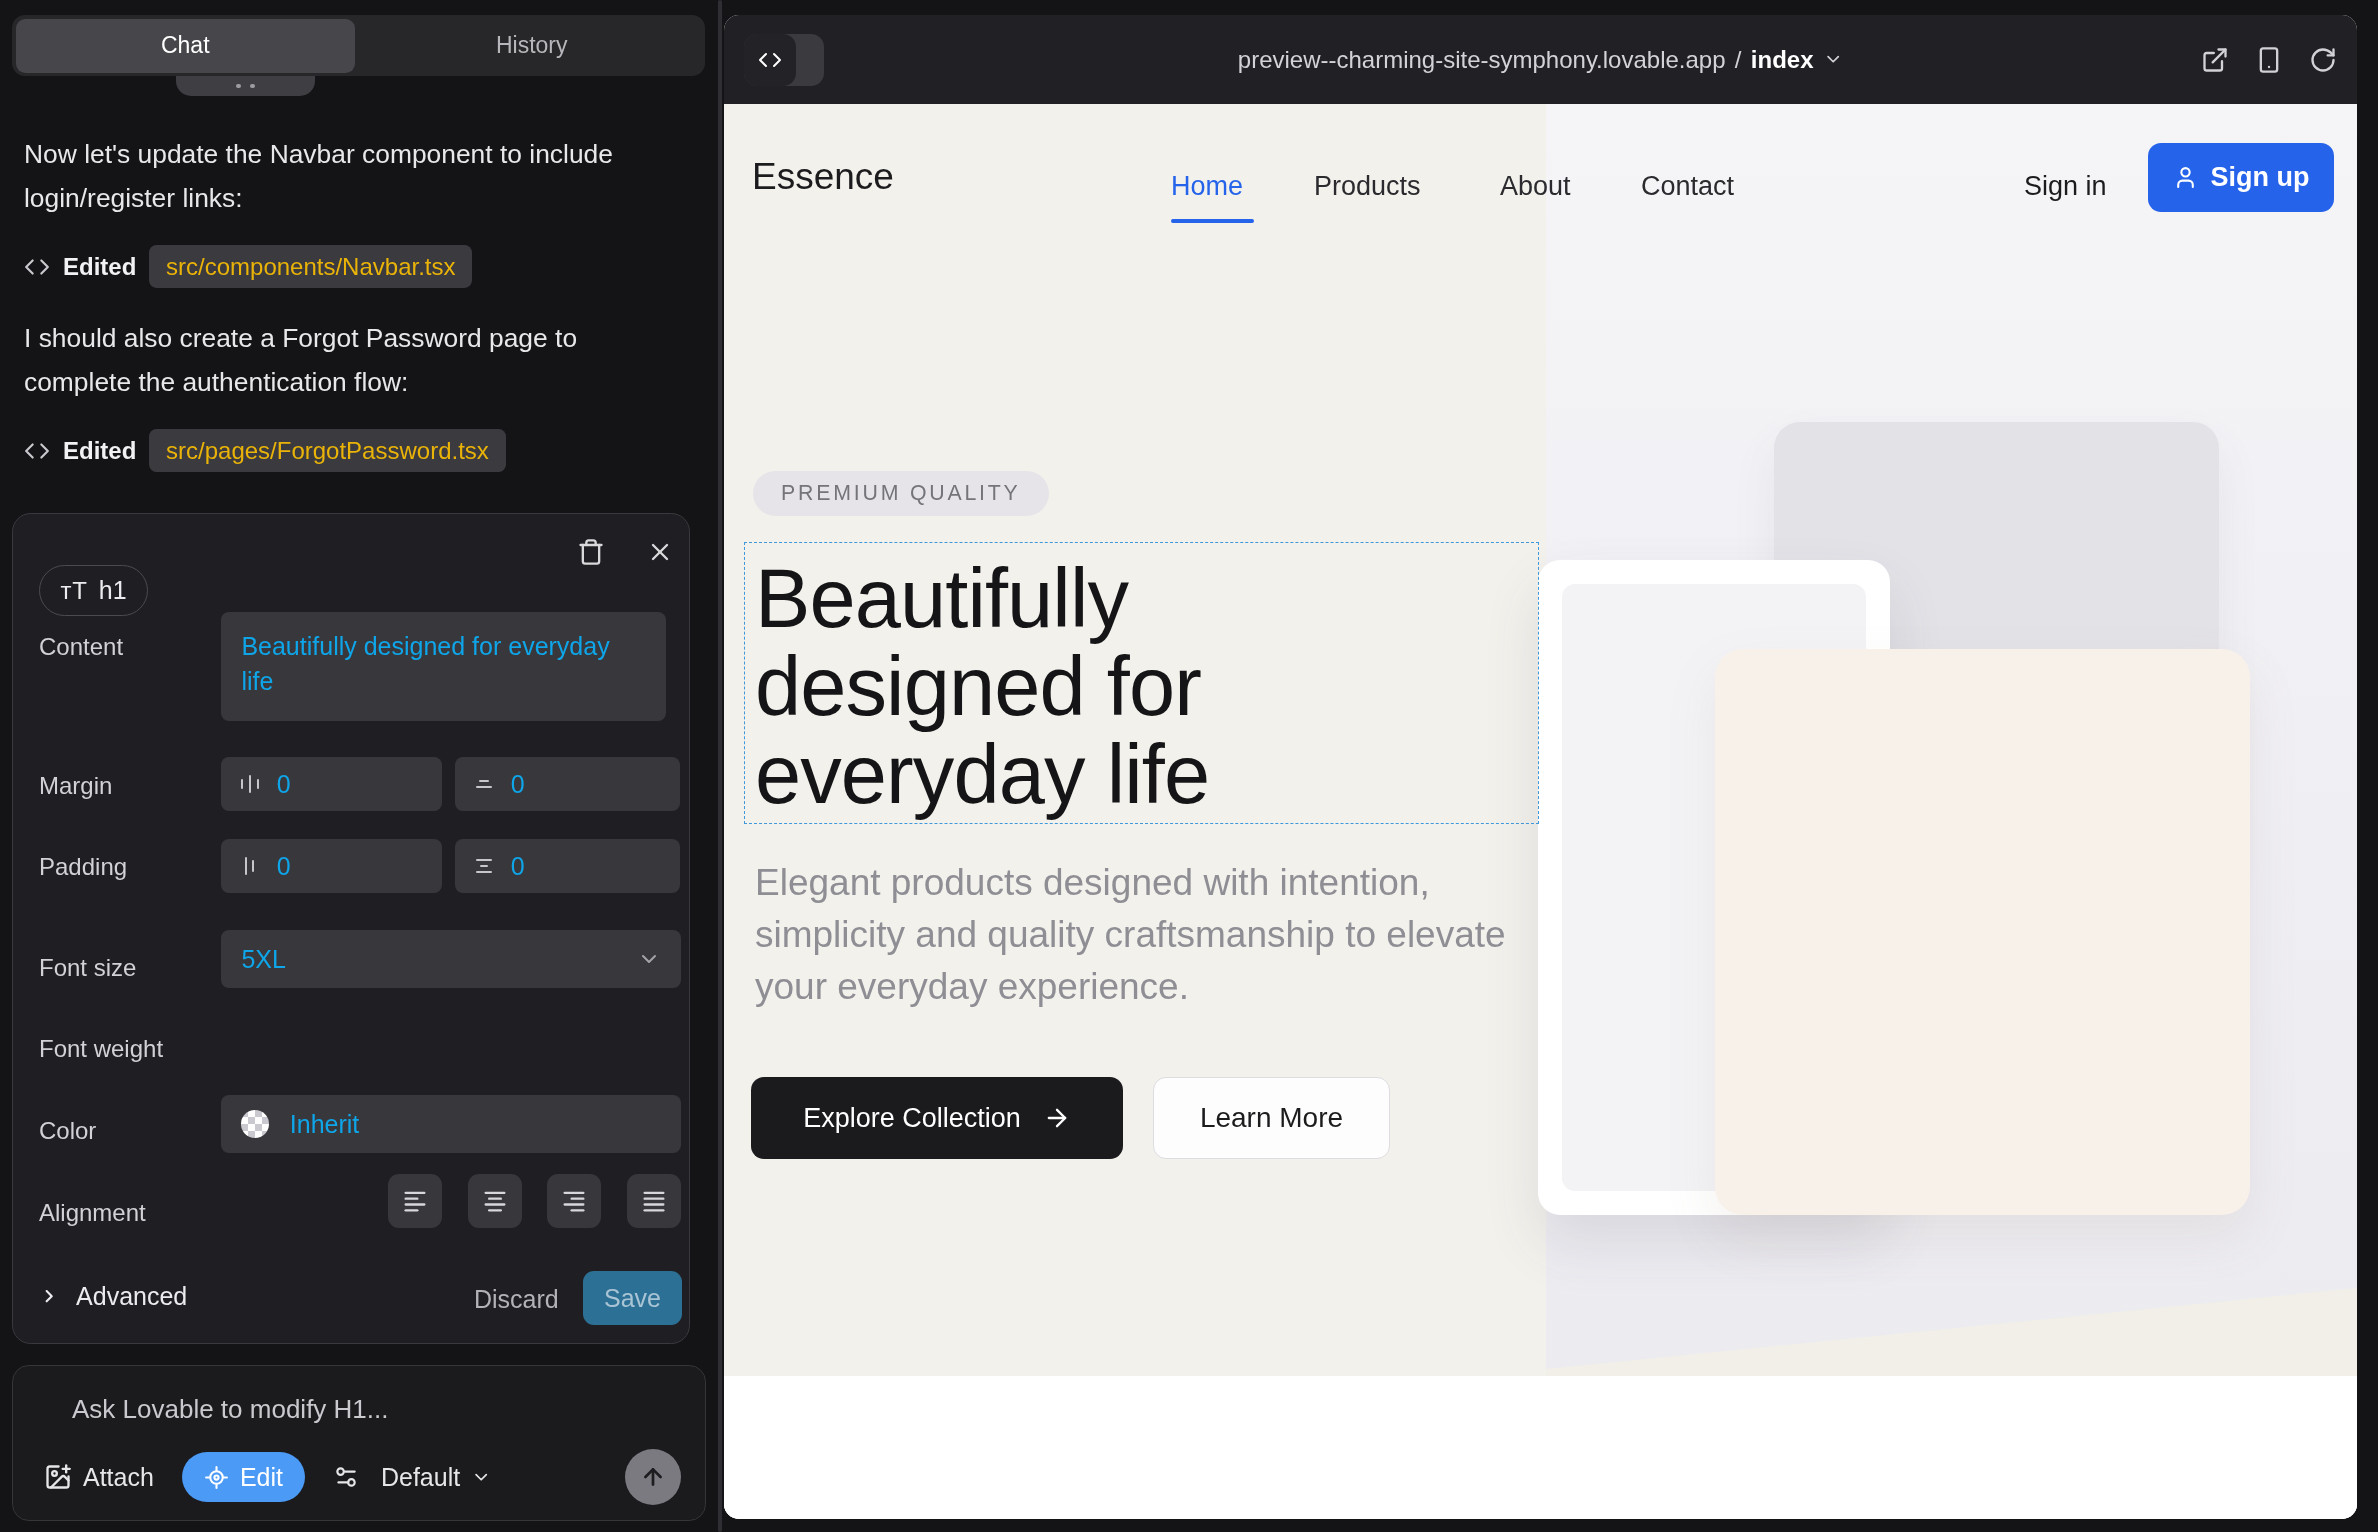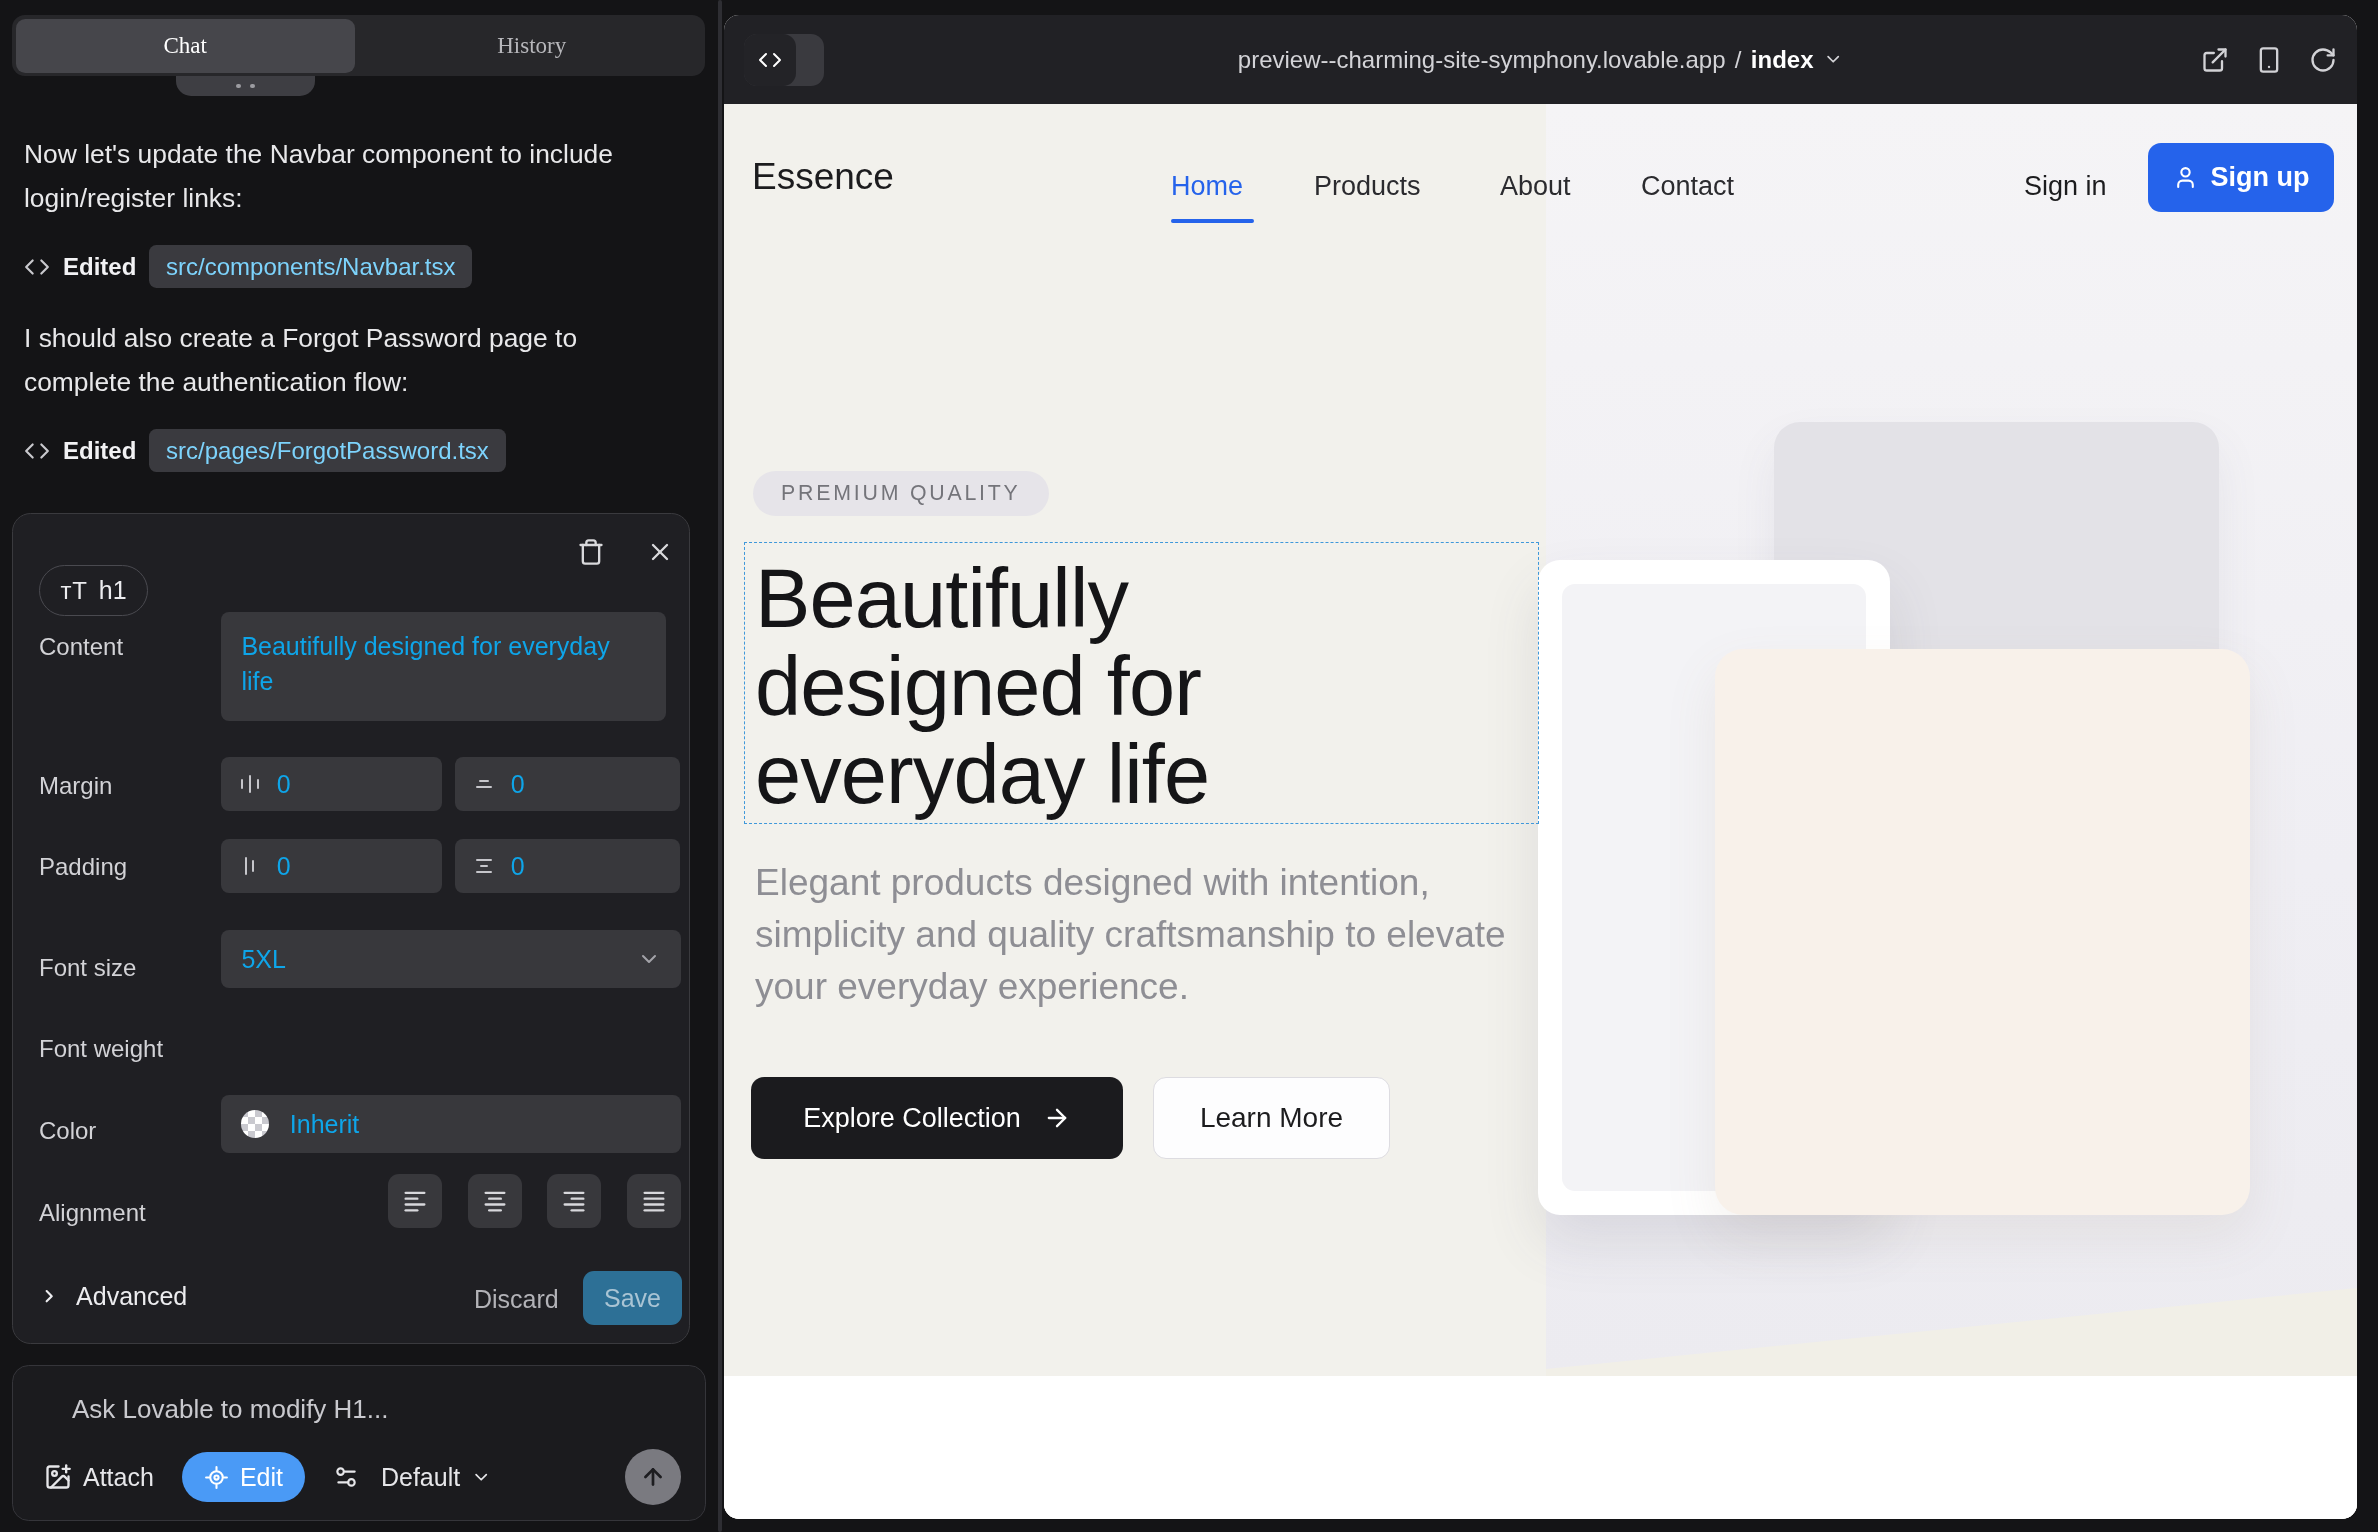--- a/index.html
+++ b/index.html
@@ -9,33 +9,33 @@
     background:#141416;
     font-family:"Liberation Sans", sans-serif;
     -webkit-font-smoothing:antialiased;
   }
   .abs { position:absolute; }
   svg { display:block; }
 
   
   .divider { left:718px; top:0; width:3.7px; height:1532px; background:#2e2e33; border-radius:1.9px; }
 
-  .tabbar { left:12px; top:15px; width:693px; height:61px; background:#27272a; border-radius:13px; display:flex; align-items:center;font-family:Liberation Serif, serif; }
+  .tabbar { left:12px; top:15px; width:693px; height:61px; background:#27272a; border-radius:13px; display:flex; align-items:center; }
   .tab { flex:1; height:54px; margin:3.7px; display:flex; align-items:center; justify-content:center;
          font-size:23px; color:#b7b7bb; border-radius:9.3px; cursor:pointer; }
   .tab.active { background:#46464b; color:#ffffff; font-weight:500; }
 
   .peek-pill { left:176px; top:76px; width:139px; height:20.4px; background:#3e3e43; border-radius:0 0 15px 15px;
                display:flex; align-items:center; justify-content:center; gap:9.3px; }
   .peek-pill i { width:4.6px; height:4.6px; border-radius:50%; background:#9c9ca1; }
 
   .msg { left:24px; width:612px; font-size:26.4px; line-height:44px; color:#e8e8ea; }
   .chiprow { left:24px; height:43px; display:flex; align-items:center; gap:13px; color:#c9c9cd; }
   .chiprow .edited { font-size:24px; font-weight:700; color:#f2f2f4; }
-  .filechip { background:#3a3a3f; border-radius:7.4px; padding:7.4px 16.7px; font-size:24px; color:#7dd3fc; }
+  .filechip { background:#3a3a3f; border-radius:7.4px; padding:7.4px 16.7px; font-size:24px; color:#eab308; }
 
   
   .panel { left:12px; top:513px; width:678px; height:831px; background:#1f1f23;
            border:1.4px solid #3a3a3e; border-radius:18.6px; }
   .hpill { left:26px; top:12px; height:51px; border:1.4px solid #4a4a50; border-radius:927px;
            display:flex; align-items:center; padding:0 20.4px; gap:11px; color:#ececef;margin-top:39px; }
   .hpill .tglyph { font-size:24px; letter-spacing:0.9px; }
   .hpill .tag { font-size:25px; }
   .icon-btn { color:#d9d9dc; cursor:pointer; }
   .flabel { left:26px; font-size:24px; font-weight:500; color:#d2d2d6; }

